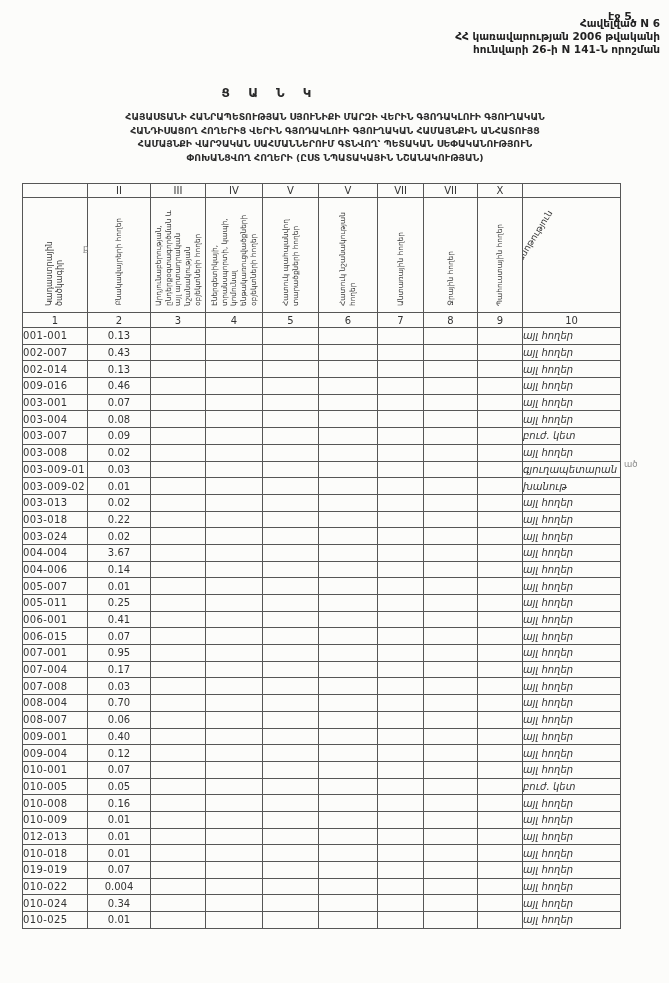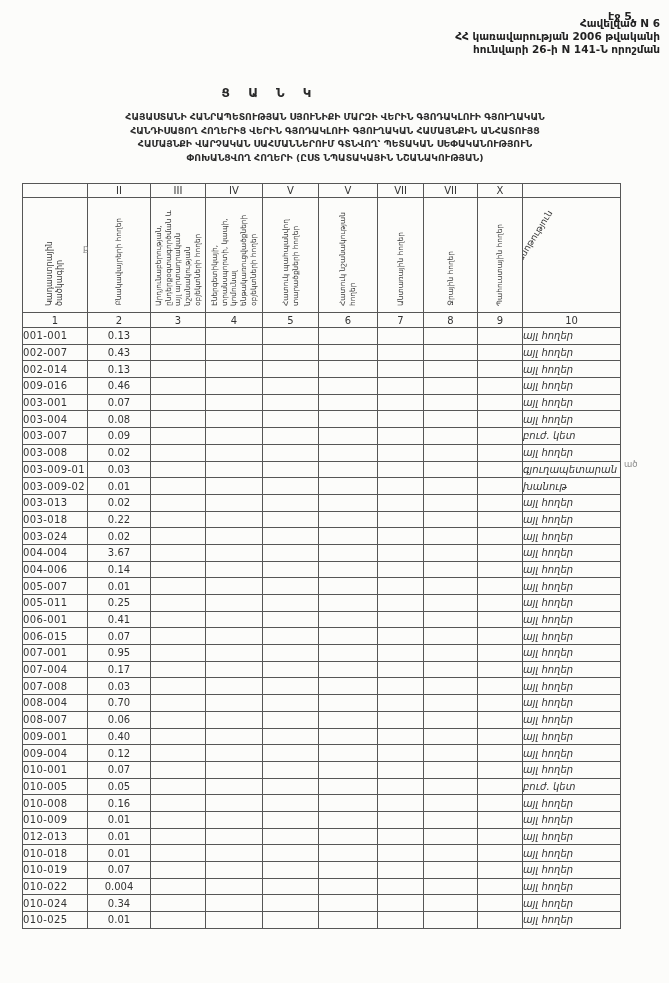--- a/index.html
+++ b/index.html
@@ -481,21 +481,21 @@
           <td class="val-cell"></td>
           <td class="val-cell"></td>
           <td class="val-cell"></td>
           <td class="val-cell"></td>
           <td class="val-cell"></td>
           <td class="val-cell"></td>
           <td class="val-cell"></td>
           <td class="note-cell">այլ հողեր</td>
         </tr>
         <tr>
-          <td class="code-cell">010-019</td>
+          <td class="code-cell">019-019</td>
           <td class="val-cell">0.07</td>
           <td class="val-cell"></td>
           <td class="val-cell"></td>
           <td class="val-cell"></td>
           <td class="val-cell"></td>
           <td class="val-cell"></td>
           <td class="val-cell"></td>
           <td class="val-cell"></td>
           <td class="note-cell">այլ հողեր</td>
         </tr>

